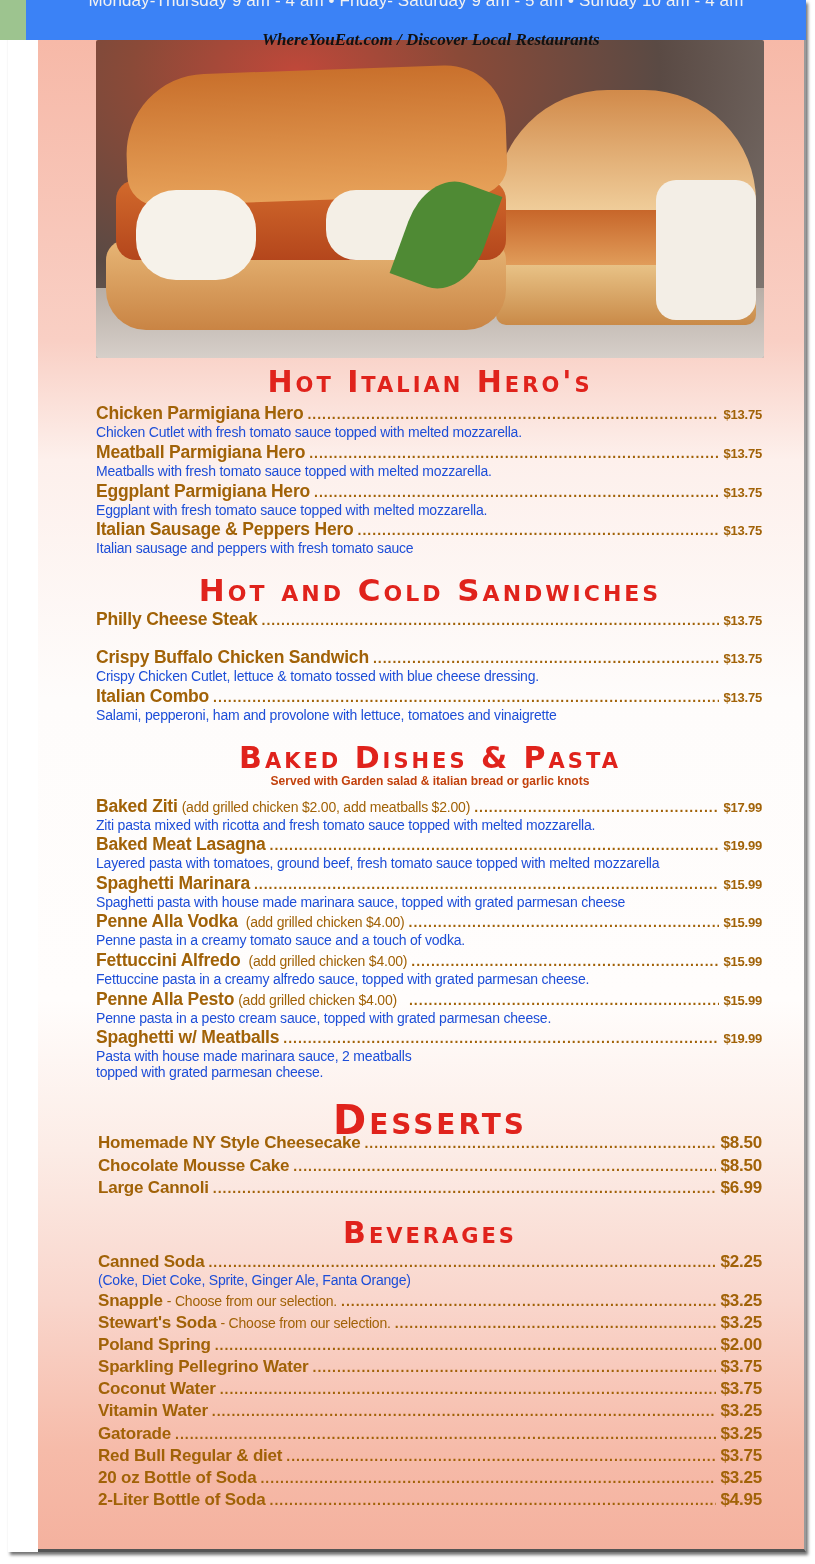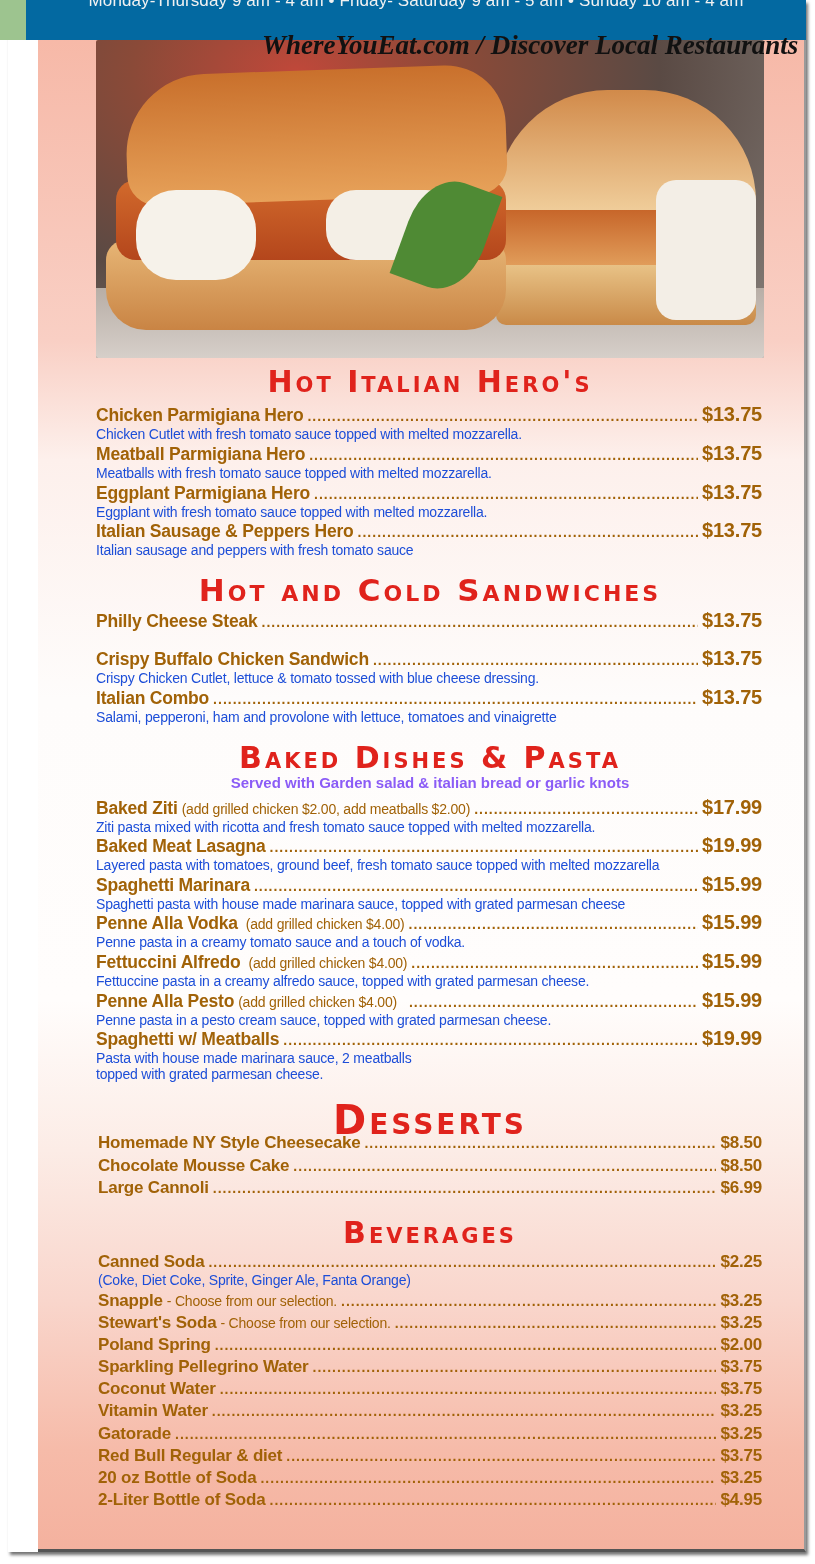--- a/index.html
+++ b/index.html
@@ -16,31 +16,31 @@
     border-bottom: 3px solid #555;
   }
   .left-strip {
     position: absolute; left: 0; top: 40px; width: 30px; height: 1512px;
     background: #ffffff;
   }
   .green-strip { position: absolute; left: 0; top: 0; width: 26px; height: 40px; background: #9dc48f; }
 
   .hours-bar {
     position: absolute; left: 26px; top: 0; width: 780px; height: 40px;
-    background: #0369a1;
+    background: #3b82f6;
     color: #f2f2f2; font-size: 17px; line-height: 18px; text-align: center;
     overflow: hidden; white-space: nowrap;
     padding-top: 0px;
   }
   .hours-bar span { position: relative; top: -8px; letter-spacing: 0.1px; }
 
   .watermark {
     position: absolute; left: 262px; top: 30px; width: 530px;
     font-family: "Liberation Serif", serif; font-style: italic; font-weight: bold;
-    font-size: 27px; color: #111; white-space: nowrap; z-index: 5;
+    font-size: 17px; color: #111; white-space: nowrap; z-index: 5;
   }
 
   .photo {
     position: absolute; left: 96px; top: 40px; width: 668px; height: 318px;
     overflow: hidden; border-radius: 2px;
     background: radial-gradient(ellipse at 30% 10%, #c0483a 0, #8a4a38 25%, #5a4a44 55%, #8a8580 100%);
   }
   .photo .table { position: absolute; left: 0; bottom: 0; width: 100%; height: 70px; background: linear-gradient(#b8aea6, #d6cfc9); }
   .photo .bread-top-1 { position: absolute; left: 30px; top: 30px; width: 380px; height: 130px; border-radius: 80px 60px 30px 30px; background: linear-gradient(#c9702c, #e7a25a); transform: rotate(-2deg); }
   .photo .bread-bot-1 { position: absolute; left: 10px; top: 200px; width: 400px; height: 90px; border-radius: 20px 20px 40px 40px; background: linear-gradient(#e7b676, #c98444); }
@@ -53,30 +53,30 @@
   .photo .bread-bot-2 { position: absolute; left: 400px; top: 225px; width: 260px; height: 60px; border-radius: 10px; background: linear-gradient(#e8c286, #c98a48); }
   .photo .cheese-3 { position: absolute; left: 560px; top: 140px; width: 100px; height: 140px; border-radius: 20px; background: #f3eee6; }
 
   .section-title {
     position: absolute; left: 96px; width: 668px; text-align: center;
     color: #e0231c; font-weight: bold; font-family: "DejaVu Sans", sans-serif;
     letter-spacing: 3px; font-variant: small-caps; white-space: nowrap;
   }
   .subtitle {
     position: absolute; left: 96px; width: 668px; text-align: center;
-    color: #8b5cf6; font-weight: bold; font-size: 15px; white-space: nowrap;
+    color: #c2410c; font-weight: bold; font-size: 12px; white-space: nowrap;
   }
 
   .item { position: absolute; left: 96px; width: 666px; }
   .item-line { display: flex; align-items: baseline; white-space: nowrap; color: #a16207; }
   .item-name { font-weight: bold; font-size: 17.5px; letter-spacing: -0.2px; }
   .item-note { font-size: 14px; font-weight: normal; margin-left: 4px; letter-spacing: -0.2px; }
   .dots { flex: 1; overflow: hidden; font-weight: bold; font-size: 14px; letter-spacing: 1px; margin: 0 4px; }
   .dots::before { content: "........................................................................................................................................................................................"; }
-  .item-price { font-weight: bold; font-size: 20px; letter-spacing: -0.2px; }
+  .item-price { font-weight: bold; font-size: 13px; letter-spacing: -0.2px; }
   .item-desc { font-size: 14px; color: #1d4ed8; line-height: 16px; letter-spacing: -0.2px; white-space: nowrap; }
   .item.compact .item-name, .item.compact .item-price { font-size: 17px; }
 </style>
 </head>
 <body>
 
 <div class="page">
   <div class="left-strip"></div>
 </div>
 <div class="green-strip"></div>

